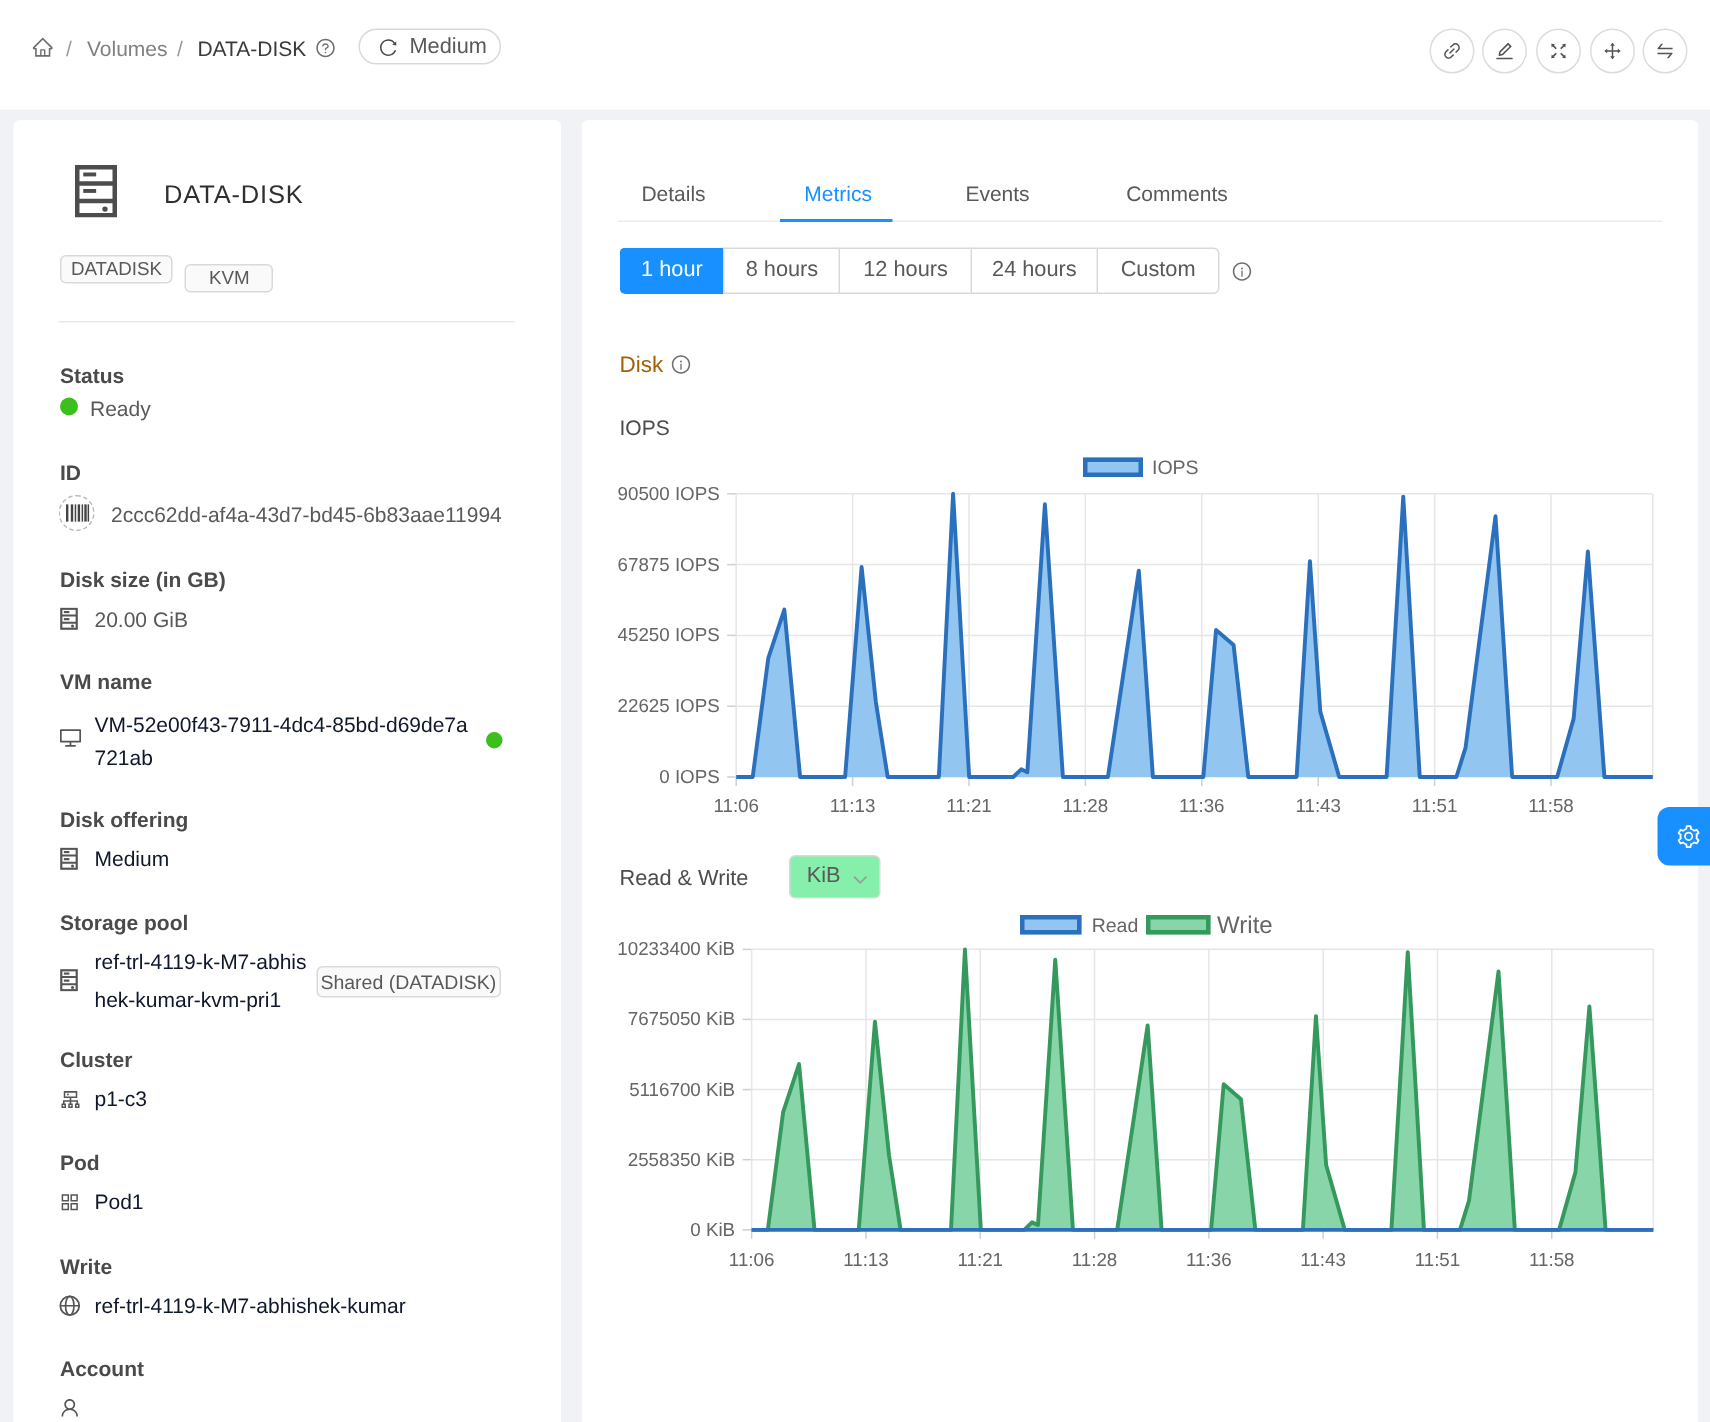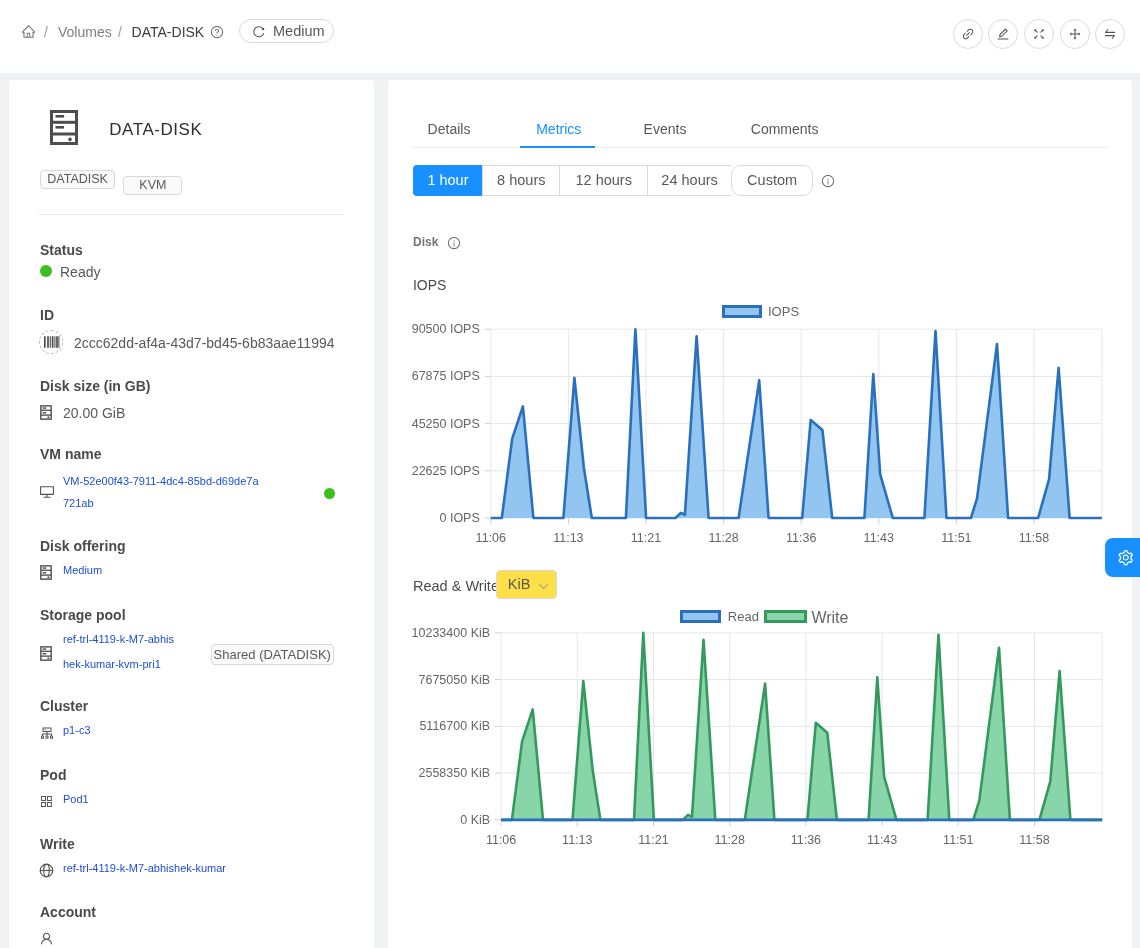--- a/index.html
+++ b/index.html
@@ -1,21 +1,21 @@
 <!DOCTYPE html>
 <html><head><meta charset="utf-8">
 <style>
 * { margin:0; padding:0; box-sizing:border-box; }
 html,body { width:1140px; height:948px; overflow:hidden; background:#f0f2f5;
   font-family:"Liberation Sans", sans-serif; font-size:14px; color:rgba(0,0,0,0.65); }
 .header { position:absolute; left:0; top:0; width:1140px; height:72.5px; background:#fff; }
 .card { position:absolute; background:#fff; border-radius:4px; }
 .lab { position:absolute; font-weight:bold; font-size:14px; color:#4a4a4a; }
 .val { position:absolute; font-size:14px; color:#595959; }
-.lnk { position:absolute; font-size:11px; color:#1d4ed8; }
+.lnk { position:absolute; font-size:14px; color:#0f172a; }
 .tag { background:#fafafa; border:1px solid #d9d9d9; border-radius:4px; color:#595959; }
 .cbtn { position:absolute; width:30px; height:30px; border-radius:50%; border:1px solid #dcdcdc; background:#fff; }
 .radio { position:absolute; top:85.4px; height:30.9px; border:1px solid #d9d9d9; border-right:none;
   background:#fff; color:#595959; text-align:center; line-height:29px; font-size:14.5px; }
 .radio.sel { background:#1890ff; border-color:#1890ff; color:#fff; }
 .bc { color:#808080; }
 </style></head>
 <body>
 <div class="header">
   <svg style="position:absolute;left:21px;top:24px" width="15" height="15" viewBox="0 0 1024 1024" fill="#6e6e6e">
@@ -160,25 +160,25 @@
   <span style="position:absolute;left:39.8px;top:41px;color:#595959">Details</span>
   <span style="position:absolute;left:148.4px;top:41px;color:#1890ff">Metrics</span>
   <span style="position:absolute;left:255.8px;top:41px;color:#595959">Events</span>
   <span style="position:absolute;left:363px;top:41px;color:#595959">Comments</span>
   <div style="position:absolute;left:24px;top:67.9px;width:696px;height:1px;background:#ececec"></div>
   <div style="position:absolute;left:131.8px;top:66px;width:75.8px;height:2px;background:#1890ff"></div>
   <div class="radio sel" style="left:24.9px;width:69.5px;border-top-left-radius:4px;border-bottom-left-radius:4px;">1 hour</div>
 <div class="radio" style="left:94.4px;width:77.2px;">8 hours</div>
 <div class="radio" style="left:171.6px;width:87.6px;">12 hours</div>
 <div class="radio" style="left:259.2px;width:84.2px;">24 hours</div>
-<div class="radio" style="left:343.4px;width:81.8px;border-top-right-radius:4px;border-bottom-right-radius:4px;border-right:1px solid #d9d9d9;border-radius:10px;">Custom</div>
+<div class="radio" style="left:343.4px;width:81.8px;border-top-right-radius:4px;border-bottom-right-radius:4px;border-right:1px solid #d9d9d9;">Custom</div>
   <svg style="position:absolute;left:433.5px;top:94.7px" width="14" height="14" viewBox="0 0 1024 1024" fill="#6e6e6e">
       <path d="M512 64C264.6 64 64 264.6 64 512s200.6 448 448 448 448-200.6 448-448S759.4 64 512 64zm0 820c-205.4 0-372-166.6-372-372s166.6-372 372-372 372 166.6 372 372-166.6 372-372 372zm-48-516a48 48 0 1096 0 48 48 0 10-96 0zm72 112h-48c-4.4 0-8 3.6-8 8v272c0 4.4 3.6 8 8 8h48c4.4 0 8-3.6 8-8V456c0-4.4-3.6-8-8-8z"></path>
     </svg>
-  <span style="position:absolute;left:25.2px;top:155px;font-weight:bold;font-size:12px;color:#737373">Disk</span>
+  <span style="position:absolute;left:25.2px;top:155px;font-weight:normal;font-size:15px;color:#a16207">Disk</span>
   <svg style="position:absolute;left:59px;top:156.5px" width="14" height="14" viewBox="0 0 1024 1024" fill="#6e6e6e">
       <path d="M512 64C264.6 64 64 264.6 64 512s200.6 448 448 448 448-200.6 448-448S759.4 64 512 64zm0 820c-205.4 0-372-166.6-372-372s166.6-372 372-372 372 166.6 372 372-166.6 372-372 372zm-48-516a48 48 0 1096 0 48 48 0 10-96 0zm72 112h-48c-4.4 0-8 3.6-8 8v272c0 4.4 3.6 8 8 8h48c4.4 0 8-3.6 8-8V456c0-4.4-3.6-8-8-8z"></path>
     </svg>
   <span style="position:absolute;left:25.2px;top:197.5px;font-size:14px;color:#4c4c4c">IOPS</span>
 
   <div style="position:absolute;left:334.2px;top:225.5px;width:40px;height:13px;background:#92c5f0;border:3px solid #2a70bd"></div>
   <span style="position:absolute;left:380.2px;top:224.5px;font-size:13px;color:#666">IOPS</span>
   <svg style="position:absolute;left:0;top:0" width="744" height="480">
 <line x1="102.8" y1="249.2" x2="713.9" y2="249.2" stroke="#e6e6e6" stroke-width="1"></line>
 <line x1="96.8" y1="249.2" x2="102.8" y2="249.2" stroke="#cfcfcf" stroke-width="1"></line>
@@ -219,21 +219,21 @@
 <line x1="646.0" y1="249.2" x2="646.0" y2="438.0" stroke="#e6e6e6" stroke-width="1"></line>
 <line x1="646.0" y1="438.0" x2="646.0" y2="444.0" stroke="#cfcfcf" stroke-width="1"></line>
 <text x="646.0" y="461.5" text-anchor="middle" font-size="12.5" fill="#666">11:58</text>
 <line x1="713.9" y1="249.2" x2="713.9" y2="438.0" stroke="#e6e6e6" stroke-width="1"></line>
 <polyline points="102.8,438.0 113.8,438.0 124.2,358.7 134.9,326.4 145.4,438.0 175.4,438.0 186.4,297.9 195.9,388.0 203.8,438.0 237.9,438.0 247.4,249.2 258.1,438.0 287.5,438.0 292.8,432.9 296.9,434.8 308.6,256.2 320.6,438.0 350.6,438.0 371.2,300.4 380.6,438.0 414.2,438.0 422.7,340.0 434.4,350.0 444.2,438.0 476.4,438.0 485.3,294.1 492.2,394.4 504.8,438.0 536.4,438.0 547.5,251.1 558.5,438.0 582.9,438.0 589.0,418.6 609.0,264.1 620.1,438.0 650.1,438.0 661.1,399.1 670.6,287.7 681.6,438.0 713.9,438.0" fill="#92c5f0" stroke="none"></polyline>
 <polyline points="102.8,438.0 113.8,438.0 124.2,358.7 134.9,326.4 145.4,438.0 175.4,438.0 186.4,297.9 195.9,388.0 203.8,438.0 237.9,438.0 247.4,249.2 258.1,438.0 287.5,438.0 292.8,432.9 296.9,434.8 308.6,256.2 320.6,438.0 350.6,438.0 371.2,300.4 380.6,438.0 414.2,438.0 422.7,340.0 434.4,350.0 444.2,438.0 476.4,438.0 485.3,294.1 492.2,394.4 504.8,438.0 536.4,438.0 547.5,251.1 558.5,438.0 582.9,438.0 589.0,418.6 609.0,264.1 620.1,438.0 650.1,438.0 661.1,399.1 670.6,287.7 681.6,438.0 713.9,438.0" fill="none" stroke="#2a70bd" stroke-width="2.6" stroke-linejoin="round"></polyline>
 
   </svg>
 
   <span style="position:absolute;left:25.2px;top:498px;font-size:14.5px;color:#4c4c4c">Read &amp; Write</span>
-  <div style="position:absolute;left:108px;top:490px;width:61.7px;height:29.5px;border:1px solid #d9d9d9;border-radius:4px;background:#fde047">
+  <div style="position:absolute;left:138px;top:490px;width:61.7px;height:29.5px;border:1px solid #d9d9d9;border-radius:4px;background:#86efac">
     <span style="position:absolute;left:11px;top:5px;font-size:14.5px;color:#595959">KiB</span>
     <svg style="position:absolute;left:41px;top:10px" width="11" height="11" viewBox="0 0 16 16">
         <path d="M2 5 L8 11 L14 5" fill="none" stroke="#9a9a9a" stroke-width="1.6"></path>
       </svg>
   </div>
   <div style="position:absolute;left:292.2px;top:530px;width:41px;height:13.5px;background:#92c5f0;border:3.5px solid #2a70bd"></div>
   <span style="position:absolute;left:340px;top:529.5px;font-size:13px;color:#666">Read</span>
   <div style="position:absolute;left:376.3px;top:530px;width:43px;height:13.5px;background:#87d5a8;border:3.5px solid #35995e"></div>
   <span style="position:absolute;left:423.6px;top:529.5px;font-size:16px;color:#666">Write</span>
   <svg style="position:absolute;left:0;top:460px" width="744" height="368">

